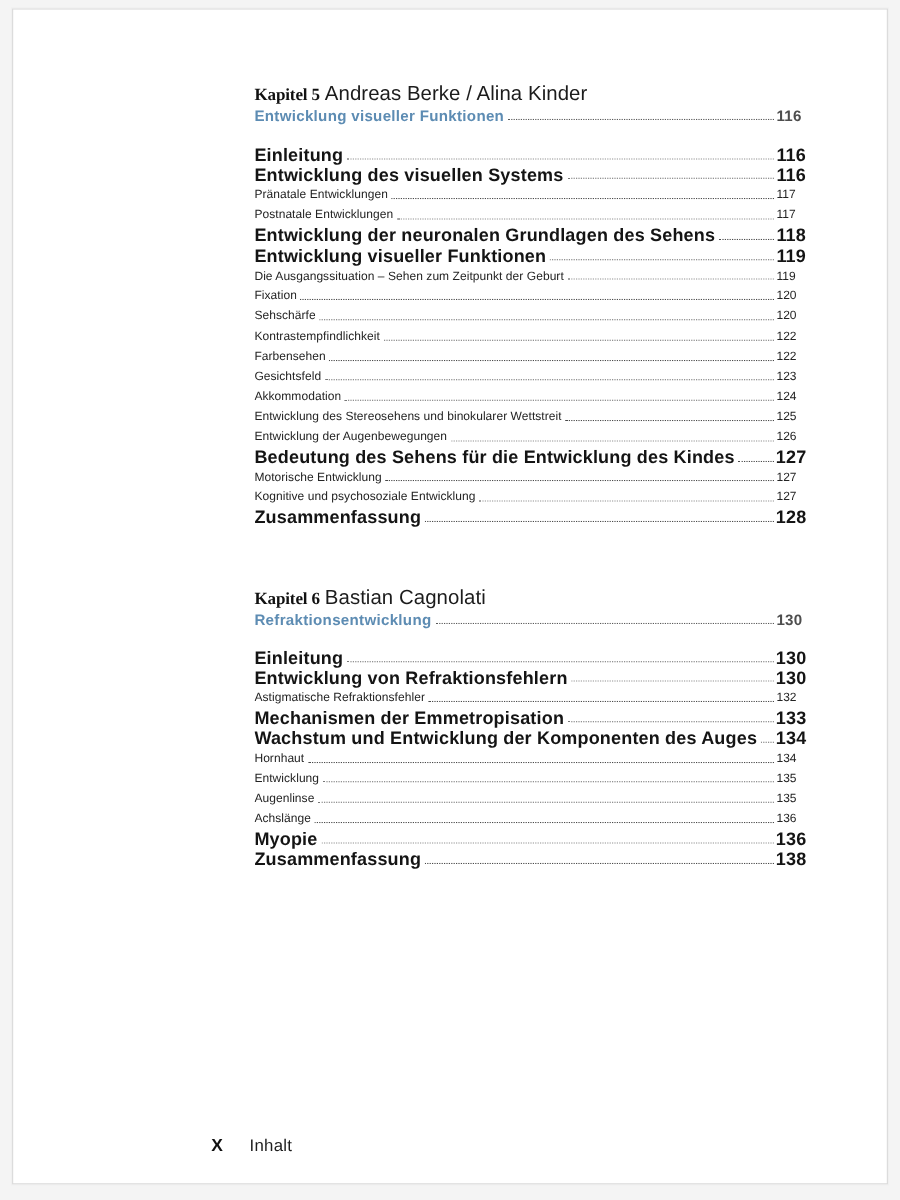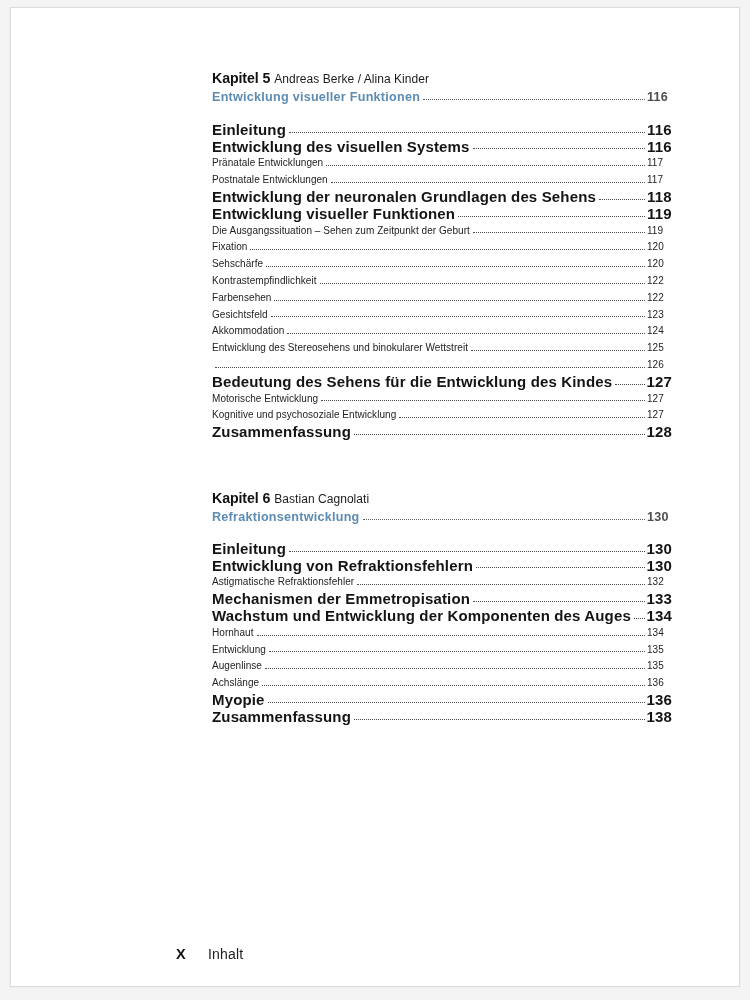--- a/index.html
+++ b/index.html
@@ -53,23 +53,24 @@
   .chapter-head {
     white-space: nowrap;
     line-height: 16px;
     margin-bottom: 2px;
   }
   .chapter-label {
     font-size: 14.2px;
     font-weight: bold;
     color: #111111;
     letter-spacing: -0.1px;
+    font-family: Liberation Serif, serif;
   }
   .chapter-author {
-    font-size: 12px;
+    font-size: 17px;
     font-weight: normal;
     color: #1c1c1c;
     margin-left: 4px;
     letter-spacing: 0.05px;
   }
 
   
   .toc-row {
     display: flex;
     align-items: baseline;
@@ -238,20 +239,21 @@
             <span class="toc-title">Akkommodation</span>
             <span class="toc-leader"></span>
             <span class="toc-page">124</span>
           </div>
           <div class="toc-row row-l2">
             <span class="toc-title">Entwicklung des Stereosehens und binokularer Wettstreit</span>
             <span class="toc-leader"></span>
             <span class="toc-page">125</span>
           </div>
           <div class="toc-row row-l2">
+            <span class="toc-title">Entwicklung der Augenbewegungen</span>
             <span class="toc-leader"></span>
             <span class="toc-page">126</span>
           </div>
           <div class="toc-row row-l1">
             <span class="toc-title">Bedeutung des Sehens für die Entwicklung des Kindes</span>
             <span class="toc-leader"></span>
             <span class="toc-page">127</span>
           </div>
           <div class="toc-row row-l2">
             <span class="toc-title">Motorische Entwicklung</span>

